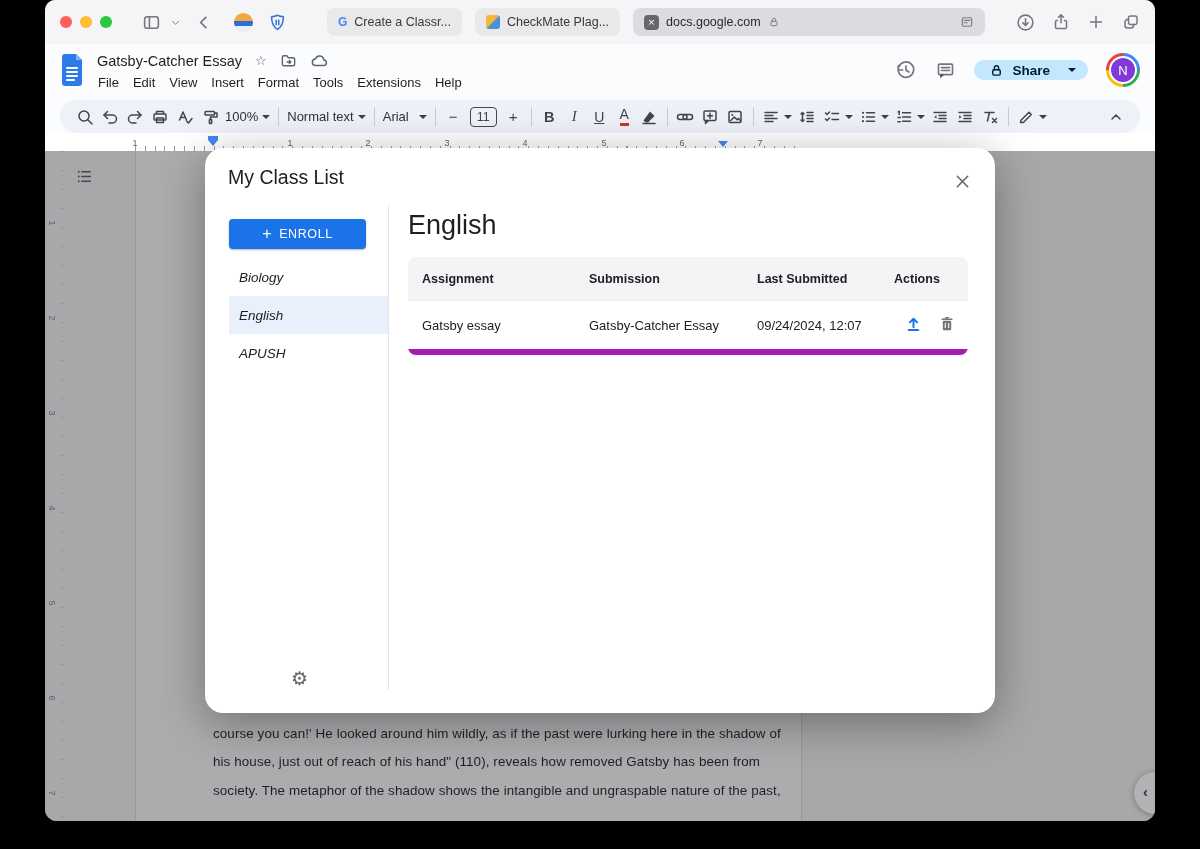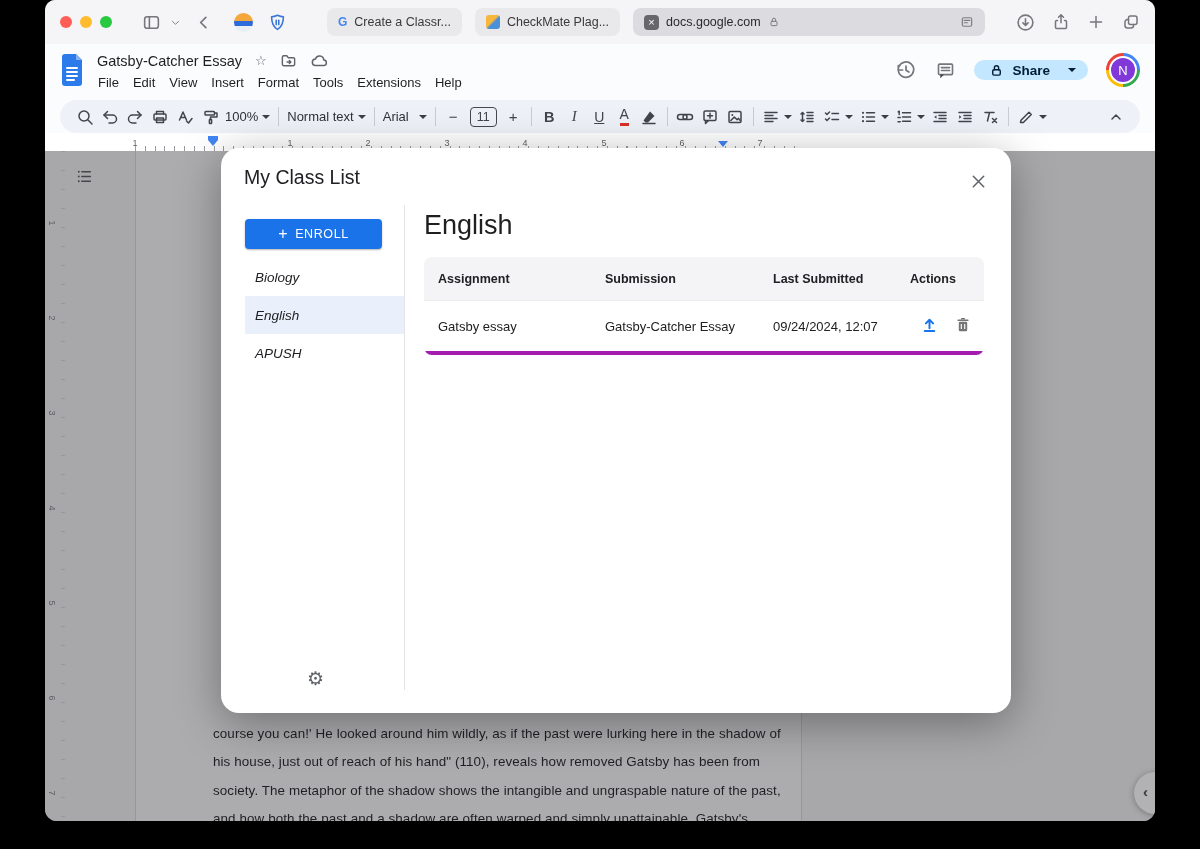--- a/index.html
+++ b/index.html
@@ -77,37 +77,37 @@
             background-image:repeating-linear-gradient(180deg,#98989b 0 1px,transparent 1px 19px);
             background-size:4px 100%; background-position:right top; background-repeat:no-repeat; }
   .vnum { position:absolute; left:4px; font-size:9px; color:#5c5f63; transform:rotate(90deg); }
   .outline { position:absolute; left:30px; top:16px; color:#454649; }
   .dline { position:absolute; left:168px; white-space:nowrap; font-size:13.4px; color:#1f2023; letter-spacing:.1px; }
   .edgebtn { position:absolute; right:-21px; top:621px; width:42px; height:42px; border-radius:50%;
              background:#b2b2b5; box-shadow:0 1px 6px rgba(0,0,0,.3); }
   .edgebtn span { position:absolute; left:9px; top:11px; font-size:15px; font-weight:bold; color:#35373a; }
 
   
-  .modal { position:absolute; left:176px; top:148px; width:790px; height:565px; background:#fff;
+  .modal { position:absolute; left:160px; top:148px; width:790px; height:565px; background:#fff;
            border-radius:18px; box-shadow:0 10px 45px rgba(0,0,0,.35); }
   .mtitle { position:absolute; left:23px; top:18px; font-size:19.5px; color:#202124; }
   .mclose { position:absolute; right:20px; top:20px; width:26px; height:26px; display:flex; align-items:center; justify-content:center; color:#5f6368; }
   .mside { position:absolute; left:24px; top:57px; bottom:23px; width:160px; border-right:1px solid #e3e3e6; }
   .enroll { margin-top:14px; width:137px; height:30px; background:#1a73e8; border-radius:4px; color:#fff;
             display:flex; align-items:center; justify-content:center; gap:7px; font-size:12.5px; letter-spacing:.6px;
             box-shadow:0 1px 2px rgba(0,0,0,.3); }
   .enroll .pl { font-size:16px; line-height:1; margin-top:-1px; }
   .classes { margin-top:9px;font-style:italic; }
   .citem { height:38px; display:flex; align-items:center; padding-left:10px; font-size:13.5px; color:#202124; }
   .citem.sel { background:#e9f0fb; }
   .gear { position:absolute; left:62px; bottom:2px; font-size:19px; color:#5f6368; line-height:1; }
   .mheading { position:absolute; left:203px; top:62px; font-size:27px; color:#1f1f1f; }
   .mtable { position:absolute; left:203px; top:109px; width:560px; border-radius:8px; overflow:hidden; color:#202124; }
   .thead { height:43px; background:#f4f4f6; display:grid; grid-template-columns:167px 168px 137px 1fr; align-items:center; padding-left:14px; font-weight:bold; font-size:12.5px; }
-  .trow { height:55px; background:#fff; display:grid; grid-template-columns:167px 168px 137px 1fr; align-items:center; padding-left:14px; border-top:1px solid #ededef; border-bottom:4px solid #a21caf; font-size:13px; }
+  .trow { height:55px; background:#fff; display:grid; grid-template-columns:167px 168px 137px 1fr; align-items:center; padding-left:14px; border-top:1px solid #ededef; border-bottom:6px solid #a21caf; font-size:13px; }
   .acts { display:flex; align-items:center; gap:15px; padding-left:10px; }
   .upl { color:#1a73e8; }
   .trash { color:#757575; }
 </style>
 </head>
 <body>
 
 <div class="win">
 
   <div class="chrome">
@@ -462,21 +462,20 @@
           <circle cx="3.6" cy="4.5" r="0.9" fill="#454649" stroke="none"></circle>
           <circle cx="3.6" cy="9" r="0.9" fill="#454649" stroke="none"></circle>
           <circle cx="3.6" cy="13.5" r="0.9" fill="#454649" stroke="none"></circle>
           <path d="M6.5 4.5h8M6.5 9h8M6.5 13.5h8"></path>
         </svg>
     </span>
 
     <div class="dline" style="top:575px">course you can!' He looked around him wildly, as if the past were lurking here in the shadow of</div>
     <div class="dline" style="top:603px">his house, just out of reach of his hand" (110), reveals how removed Gatsby has been from</div>
     <div class="dline" style="top:632px">society. The metaphor of the shadow shows the intangible and ungraspable nature of the past,</div>
-    <div class="dline" style="top:660px">and how both the past and a shadow are often warped and simply unattainable. Gatsby's</div>
 
     <div class="edgebtn">
       <span>‹</span>
     </div>
   </div>
 
   <div class="modal">
     <div class="mtitle">My Class List</div>
     <div class="mclose">
       <svg class="s" width="17" height="17" viewBox="0 0 18 18" style="stroke-width:1.6">

